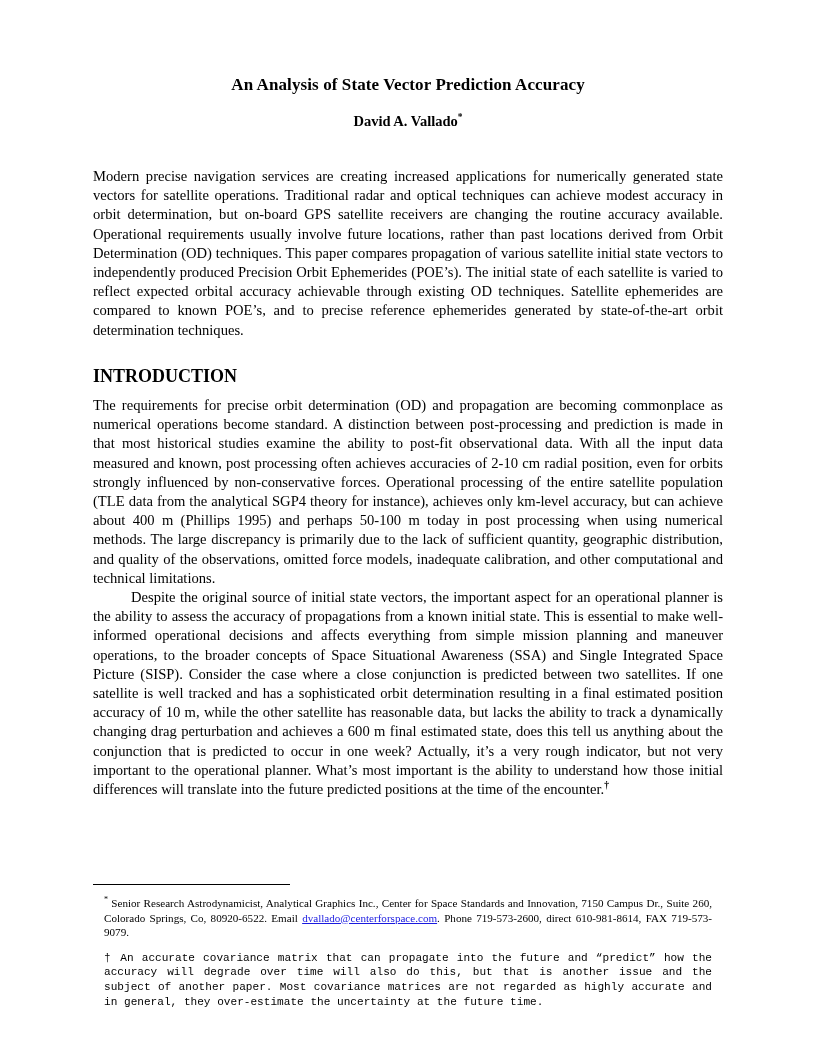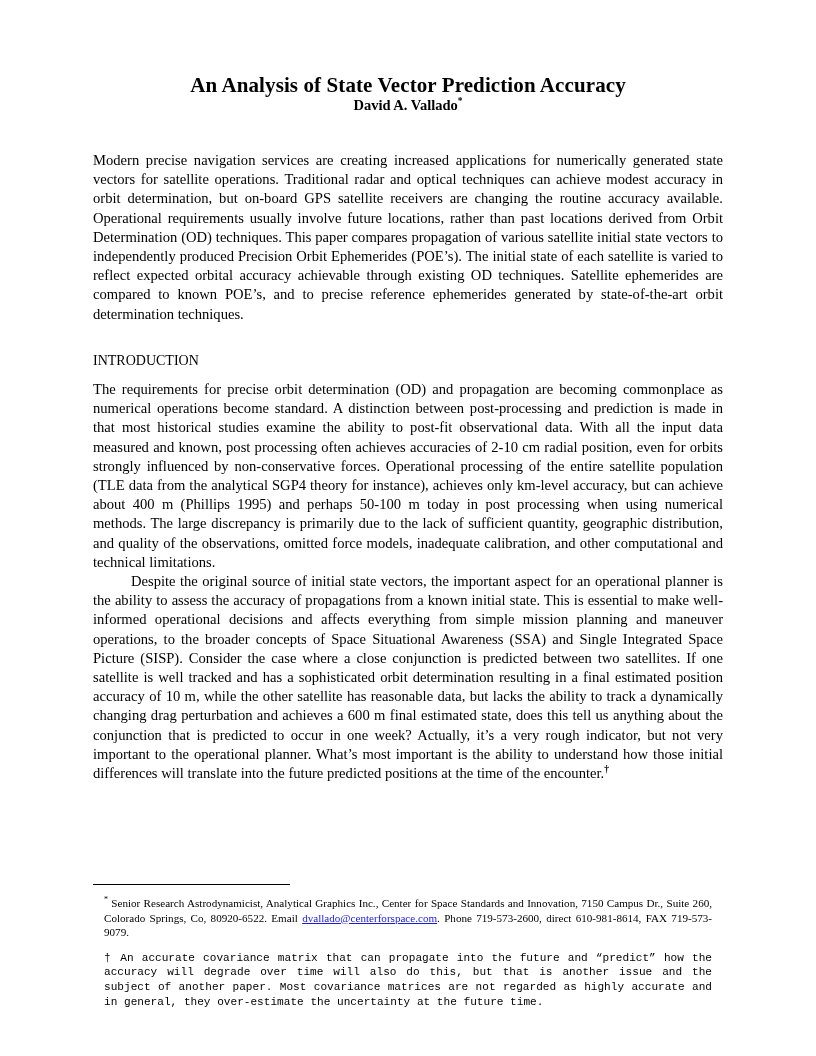--- a/index.html
+++ b/index.html
@@ -22,30 +22,30 @@
     position: absolute;
     left: 93px;
     top: 0;
     width: 630px;
   }
   .title-block {
     text-align: center;
     margin-top: 75px;
   }
   .paper-title {
-    font-size: 21px;
+    font-size: 17px;
     font-weight: bold;
     line-height: 20px;
     letter-spacing: 0.1px;
   }
   .paper-author {
     font-size: 14.5px;
     font-weight: bold;
     line-height: 19px;
-    margin-top: 1px;
+    margin-top: 17px;
   }
   sup.fn {
     font-size: 9.5px;
     vertical-align: super;
     line-height: 0;
     font-weight: bold;
   }
   .abstract {
     margin-top: 36px;
   }
@@ -54,22 +54,22 @@
     line-height: 19.2px;
     text-align: justify;
     text-justify: inter-word;
     margin: 0;
     hyphens: none;
   }
   p.body-para.indent {
     text-indent: 38px;
   }
   .section-heading {
-    font-size: 14px;
-    font-weight: normal;
+    font-size: 18px;
+    font-weight: bold;
     line-height: 19.2px;
     margin-top: 27px;
     margin-bottom: 10px;
     text-align: left;
   }
   .footnotes {
     position: absolute;
     left: 93px;
     top: 884px;
     width: 630px;

